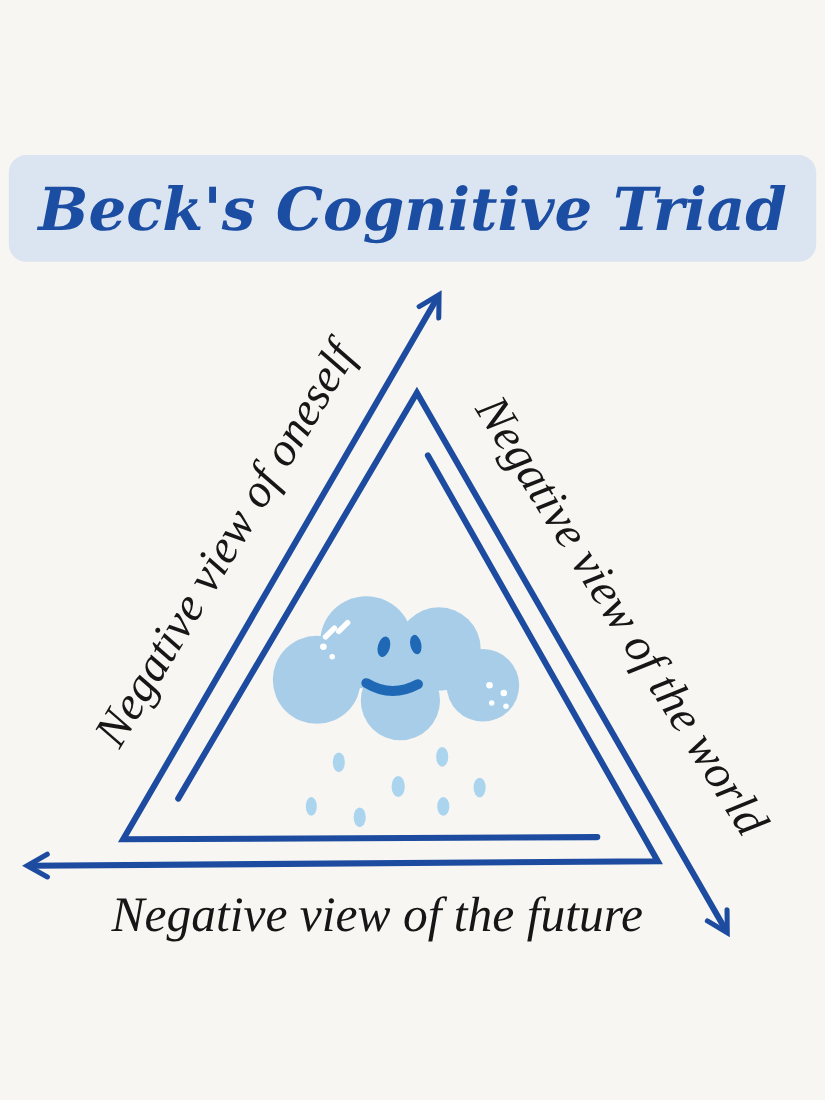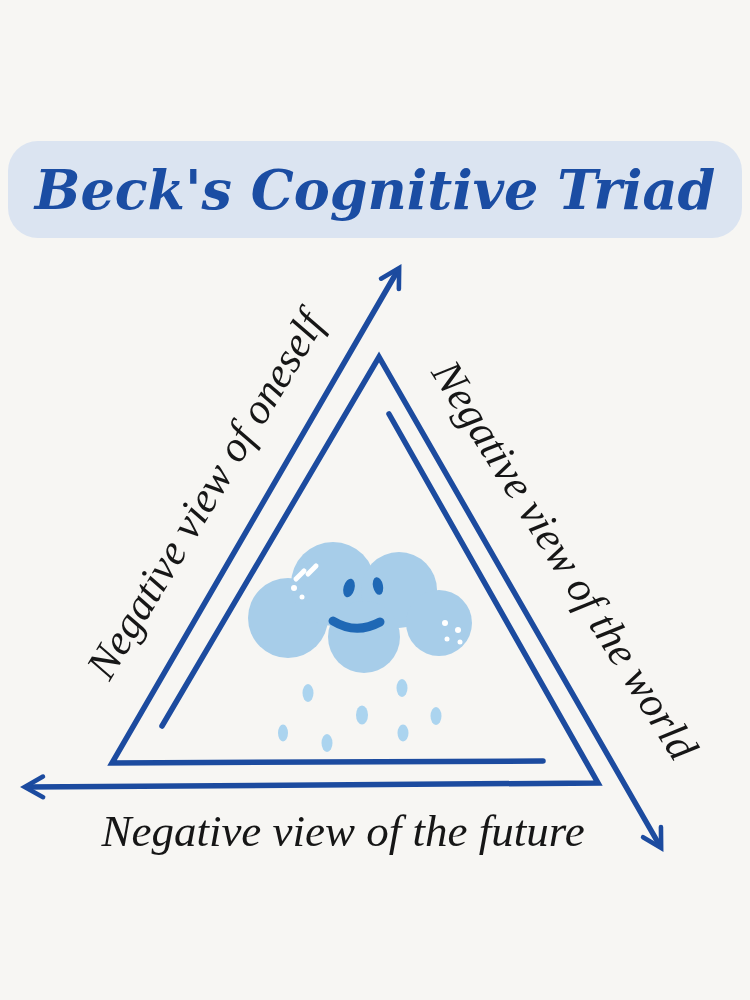--- a/index.html
+++ b/index.html
@@ -11,21 +11,21 @@
     overflow: hidden;
     font-family: "Liberation Serif", serif;
   }
   .title-pill {
     position: absolute;
     left: 8px;
     top: 141px;
     width: 734px;
     height: 97px;
     background: #dbe4f1;
-    border-radius: 30px;
+    border-radius: 16px;
     display: flex;
     align-items: center;
     justify-content: center;
   }
   .title-text {
     font-family: "DejaVu Serif", serif;
     font-style: italic;
     font-weight: bold;
     font-size: 54px;
     letter-spacing: 0px;

